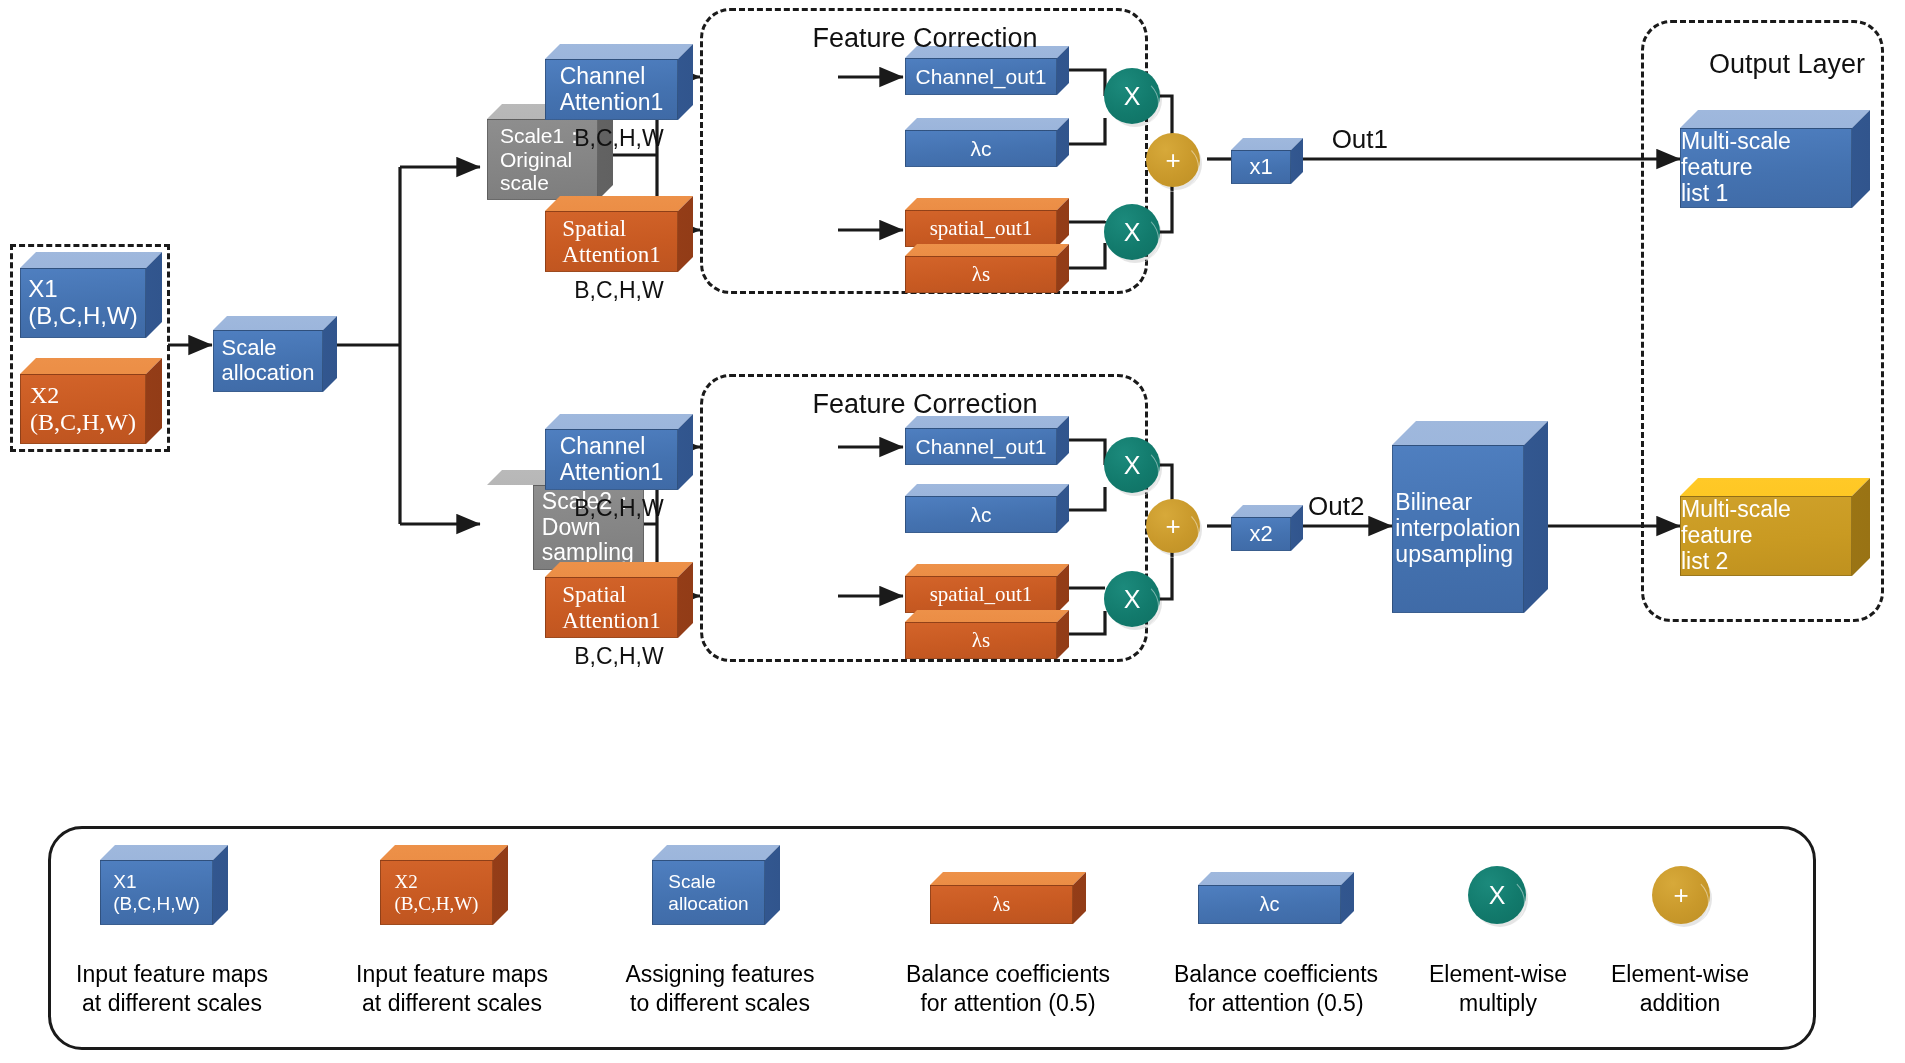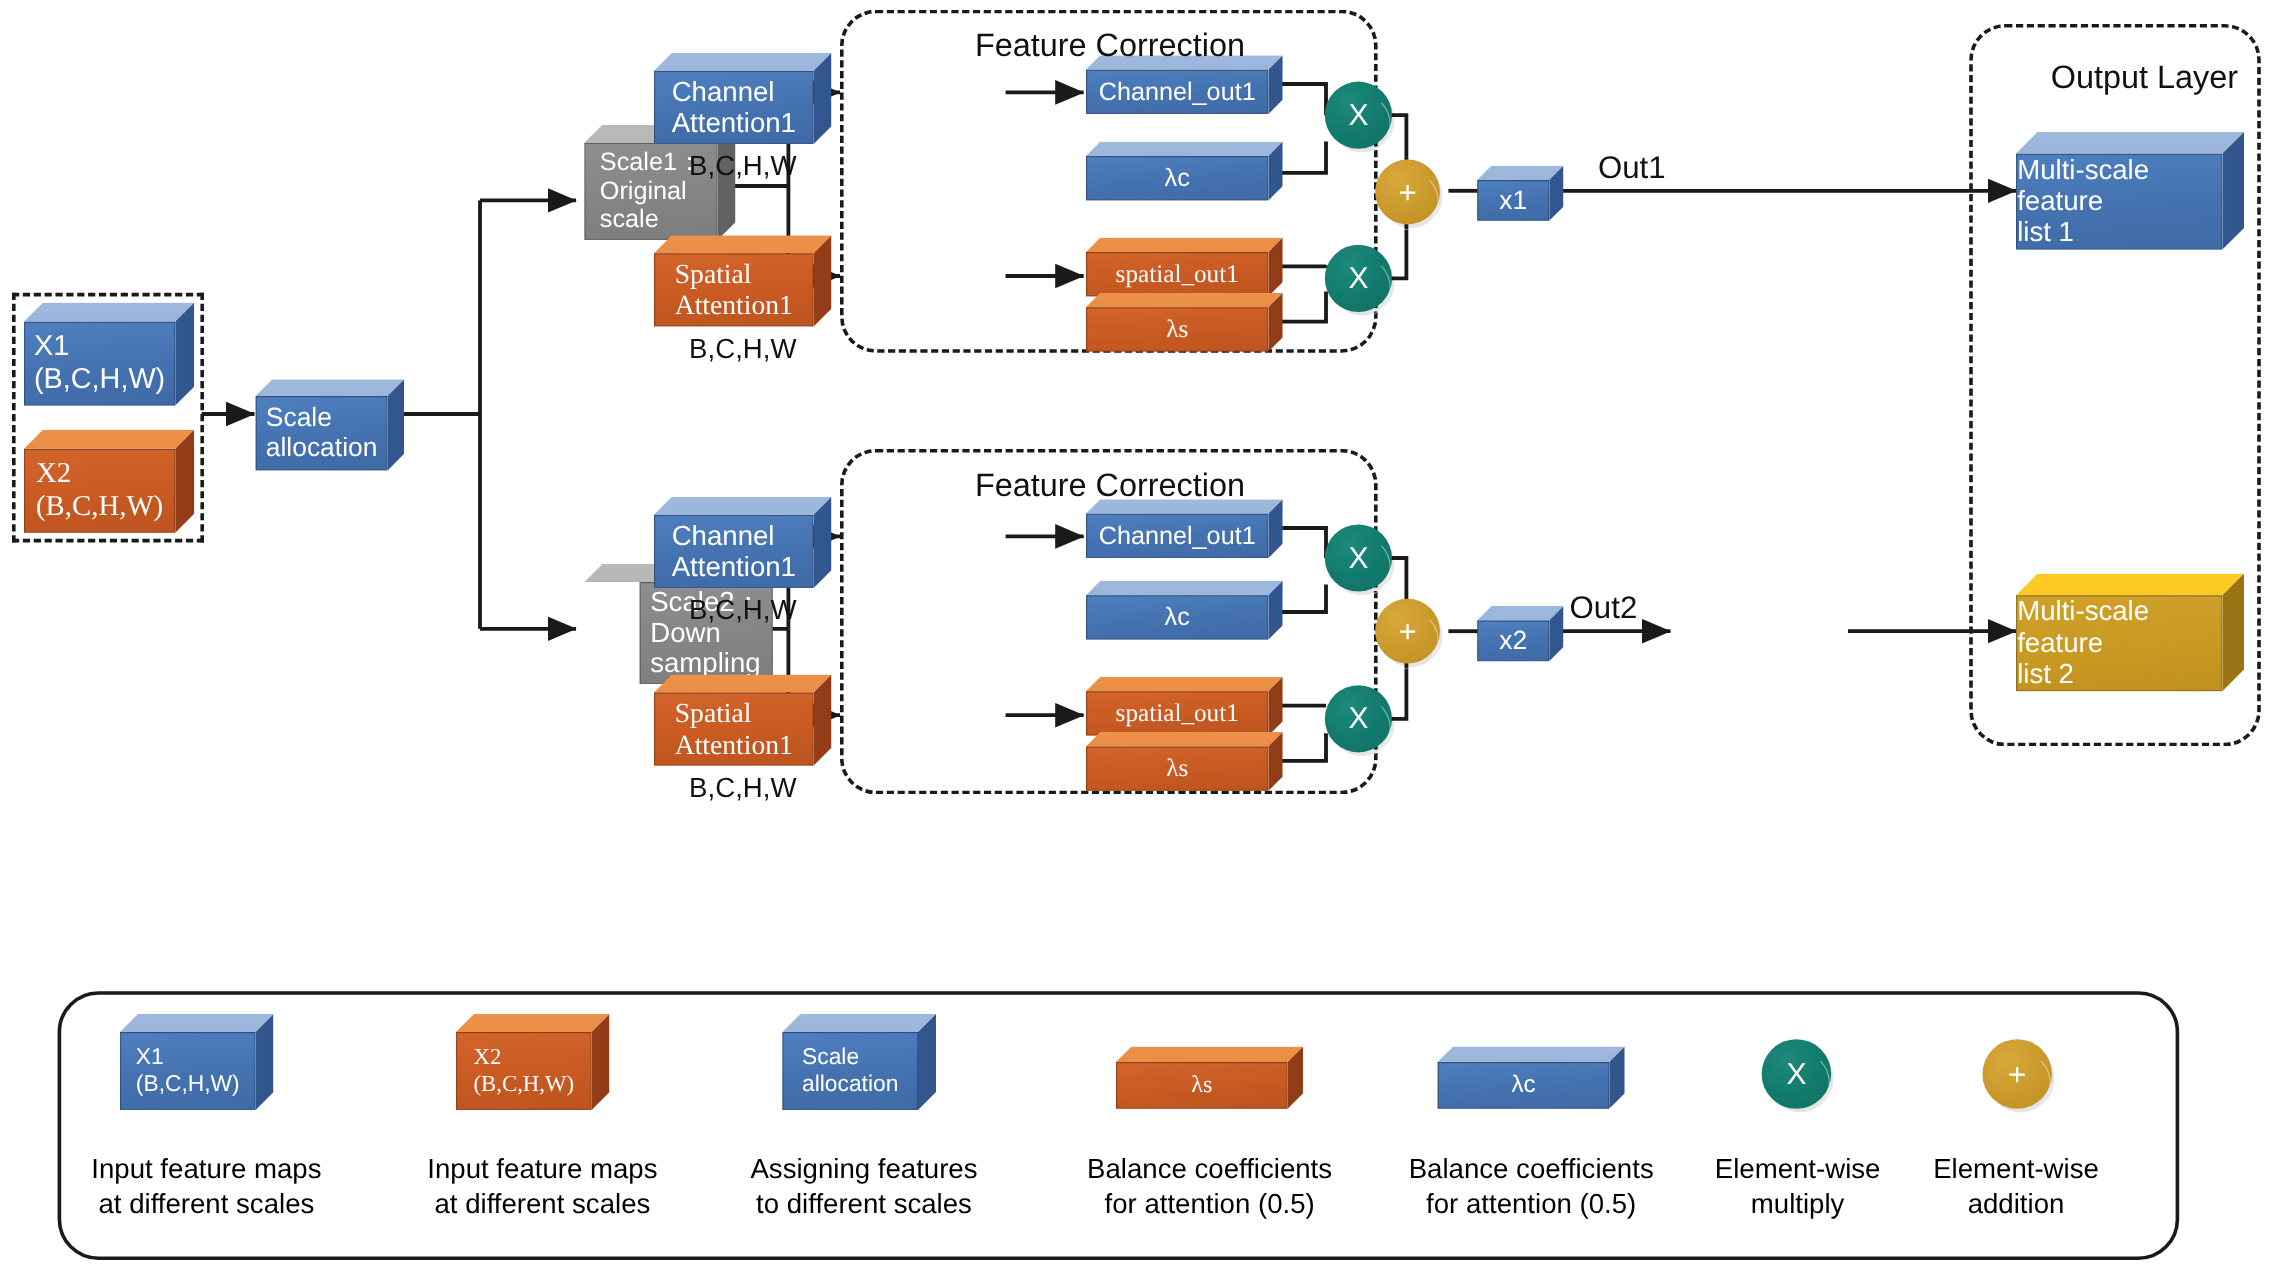--- a/index.html
+++ b/index.html
@@ -347,20 +347,25 @@
     <span>+</span>
   </div>
 
   <div class="cube blue" style="left:1231px; top:505px; width:72px; height:46px; --d:12px;">
     <div class="top"></div>
     <div class="side"></div>
     <div class="face" style="font-size:22px;">x2</div>
   </div>
   <div class="lbl" style="left:1308px; top:491px; width:80px; font-size:26px; text-align:left;">Out2</div>
 
+  <div class="cube blue" style="left:1392px; top:421px; width:156px; height:192px; --d:24px;">
+    <div class="top"></div>
+    <div class="side"></div>
+    <div class="face" style="font-size:23px;">Bilinear<br>interpolation<br>upsampling</div>
+  </div>
 
   <div class="cube blue" style="left:1680px; top:110px; width:190px; height:98px; --d:18px;">
     <div class="top"></div>
     <div class="side"></div>
     <div class="face" style="font-size:23px;">Multi-scale feature<br>list 1</div>
   </div>
 
   <div class="cube gold" style="left:1680px; top:478px; width:190px; height:98px; --d:18px;">
     <div class="top"></div>
     <div class="side"></div>

